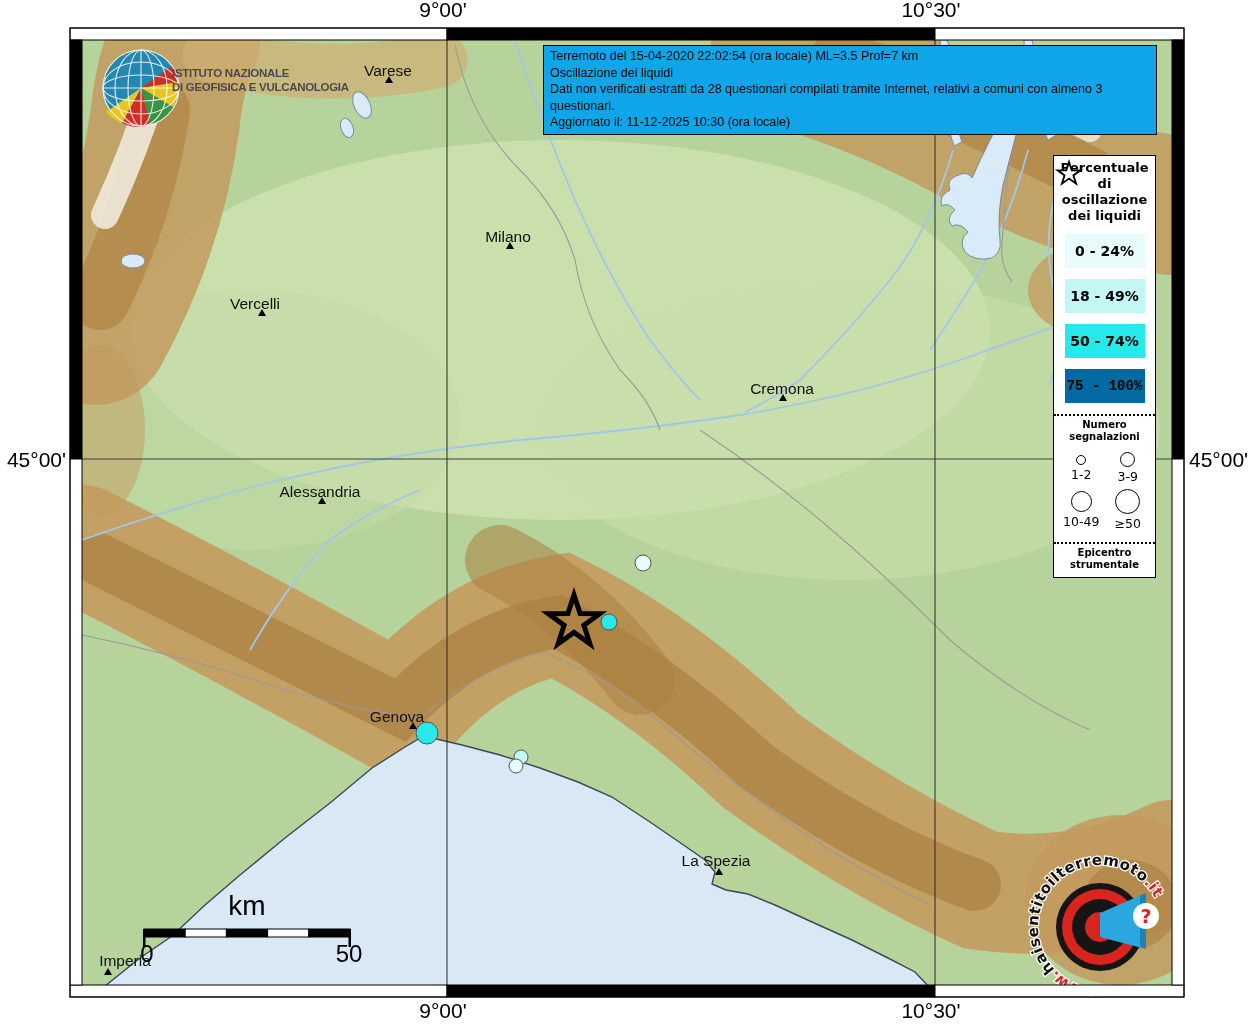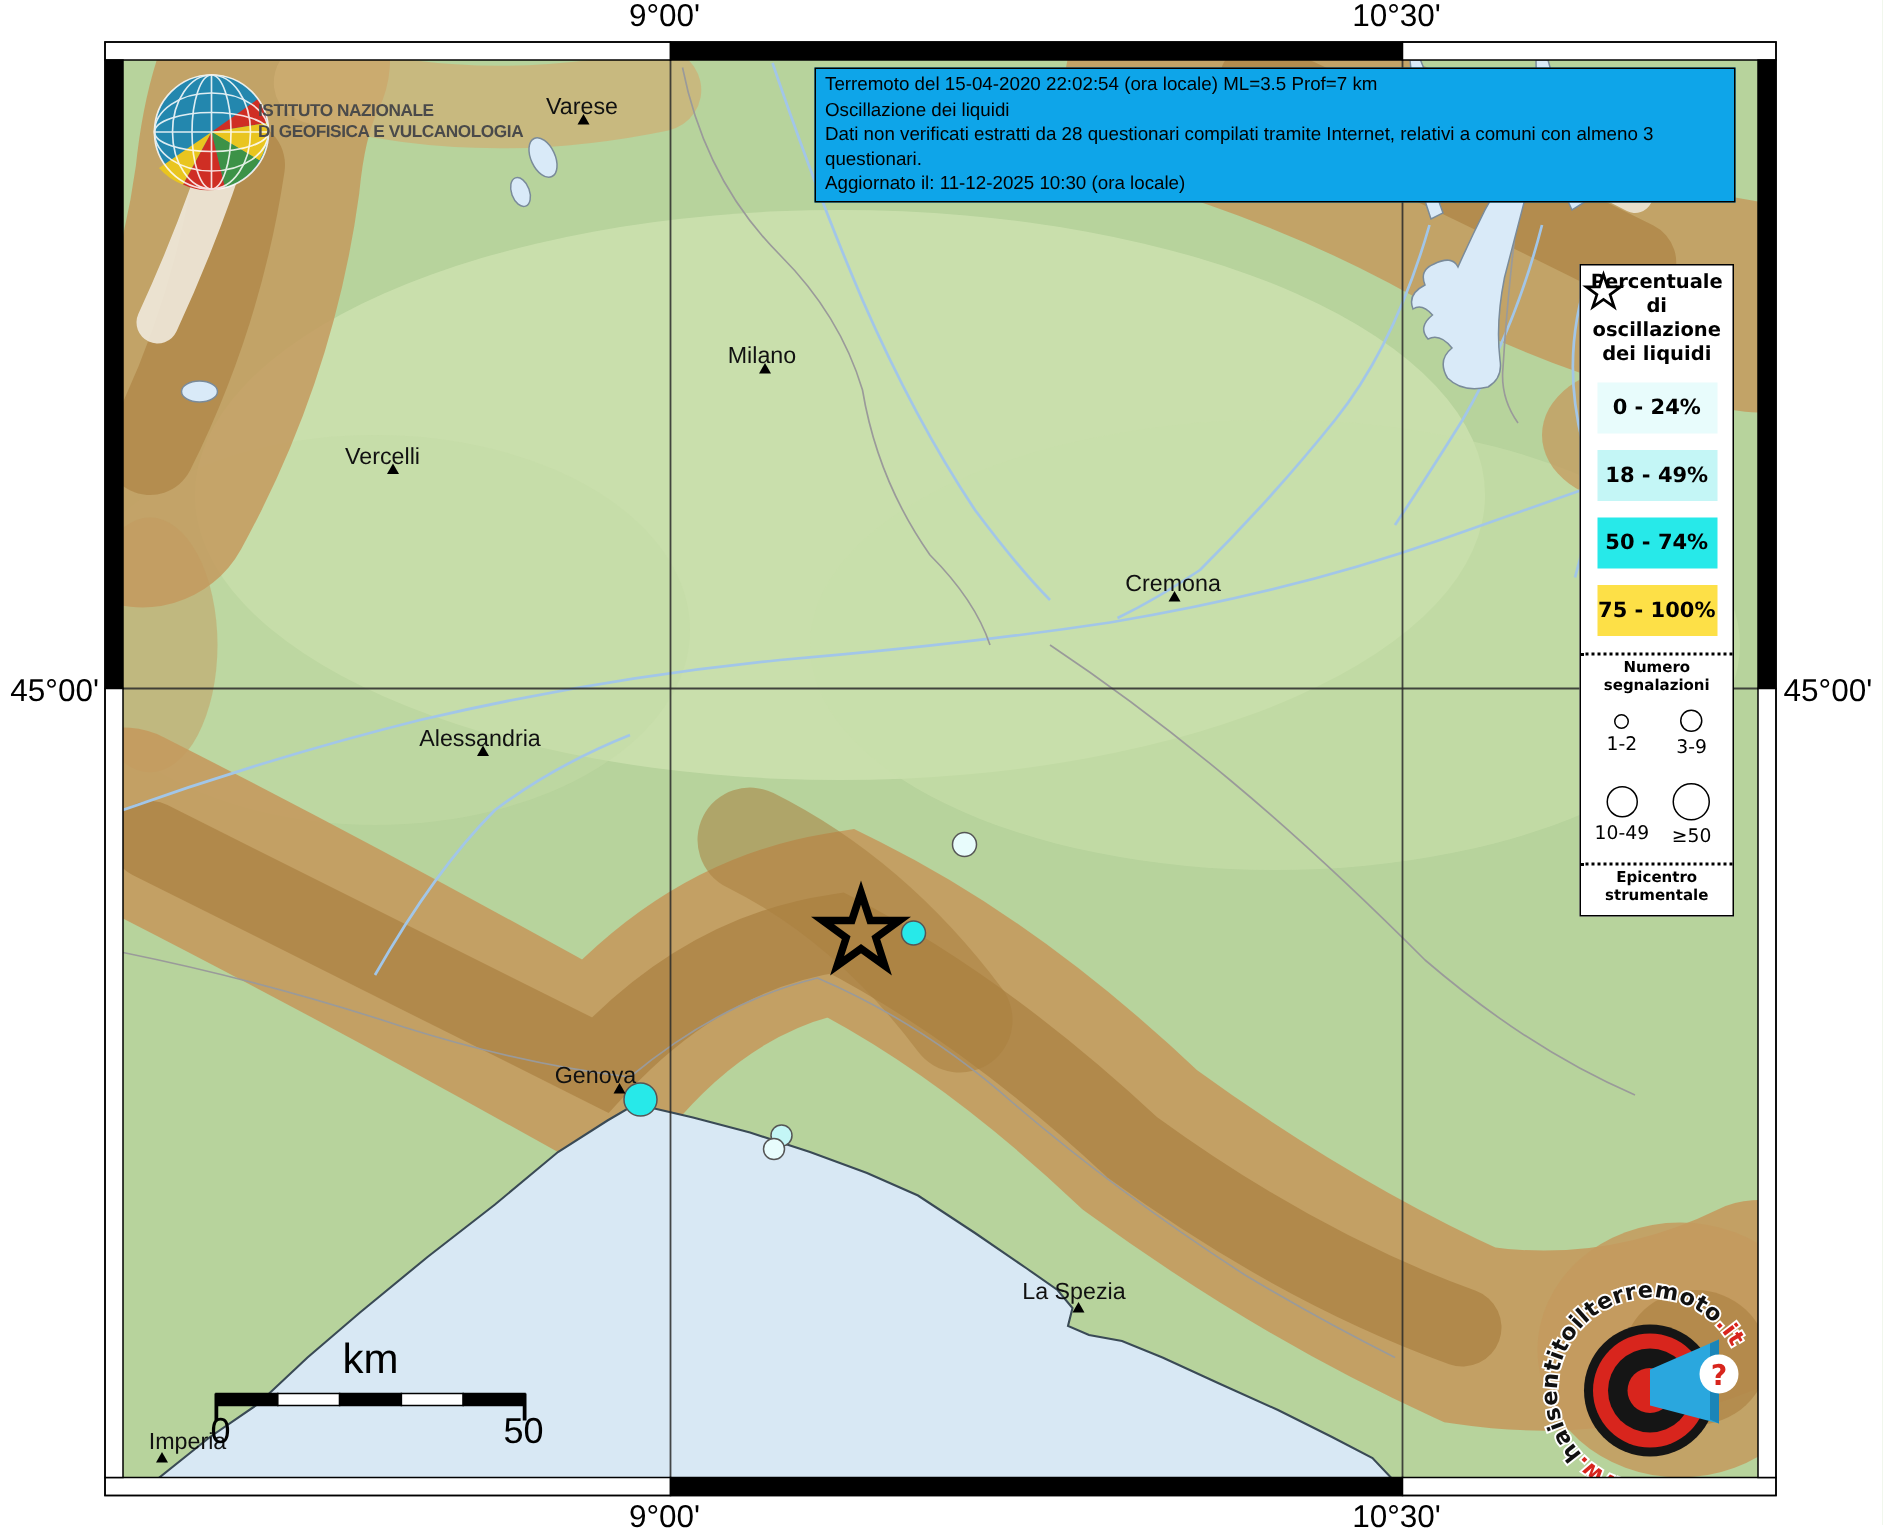--- a/index.html
+++ b/index.html
@@ -4,29 +4,29 @@
 <style>
   html,body{margin:0;padding:0;background:#fff;}
   .stage{position:relative;width:1255px;height:1024px;background:#fff;overflow:hidden;
          font-family:"Liberation Sans",sans-serif;}
   .stage svg{position:absolute;left:0;top:0;}
   
   .info-box{position:absolute;left:543px;top:45px;width:614px;box-sizing:border-box;
     background:#0ea5e9;border:1.5px solid #000;padding:2px 6px 3px 6px;
     font-size:12.5px;line-height:1.32;color:#000;}
   
-  .legend{position:absolute;left:1053px;top:176px;width:103px;box-sizing:border-box;
+  .legend{position:absolute;left:1053px;top:155px;width:103px;box-sizing:border-box;
     background:#fff;border:1.5px solid #000;text-align:center;color:#000;
     font-family:"DejaVu Sans",sans-serif;padding-bottom:6px;}
   .lg-title{font-weight:bold;font-size:13px;line-height:1.22;padding:4px 2px 0 2px;}
   .lg-swatch{width:80px;height:34px;margin:11px auto 0 auto;display:flex;
     align-items:center;justify-content:center;font-weight:bold;font-size:14px;text-align:right;}
   .lg-sep{border-top:2px dotted #000;margin-top:11px;}
   .lg-sub{font-weight:bold;font-size:10px;line-height:1.2;padding-top:3px;}
-  .lg-counts{display:grid;grid-template-columns:1fr 1fr;row-gap:14px;margin-top:6px;padding:0 4px;}
+  .lg-counts{display:grid;grid-template-columns:1fr 1fr;row-gap:2px;margin-top:6px;padding:0 4px;}
   .lg-count-item{display:flex;flex-direction:column;align-items:center;}
   .lg-circ{border:1.7px solid #000;border-radius:50%;background:#fff;}
   .c0{width:8px;height:8px;margin-top:6px;}
   .c1{width:13px;height:13px;margin-top:3px;}
   .c2{width:19px;height:19px;margin-top:5px;}
   .c3{width:23px;height:23px;margin-top:3px;}
   .lg-count-label{font-size:12.5px;margin-top:2px;}
   .lg-ep-star{margin-top:2px;}
 </style>
 </head>
@@ -206,21 +206,21 @@
   <div>Oscillazione dei liquidi</div>
   <div>Dati non verificati estratti da 28 questionari compilati tramite Internet, relativi a comuni con almeno 3 questionari.</div>
   <div>Aggiornato il: 11-12-2025 10:30 (ora locale)</div>
 </div>
 
 <div class="legend">
   <div class="lg-title">Percentuale di oscillazione dei liquidi</div>
   <div class="lg-swatch" style="background: rgb(232, 252, 252);">0 - 24%</div>
   <div class="lg-swatch" style="background: rgb(196, 246, 246);">18 - 49%</div>
   <div class="lg-swatch" style="background: rgb(39, 233, 233);">50 - 74%</div>
-  <div class="lg-swatch" style="background: #fde047;">75 - 100%</div>
+  <div class="lg-swatch" style="background: #0369a1; font-family: Liberation Mono, monospace;">75 - 100%</div>
   <div class="lg-sep"></div>
   <div class="lg-sub">Numero segnalazioni</div>
   <div class="lg-counts">
     <div class="lg-count-item">
       <div class="lg-circ c0"></div>
       <div class="lg-count-label">1-2</div>
     </div>
     <div class="lg-count-item">
       <div class="lg-circ c1"></div>
       <div class="lg-count-label">3-9</div>

